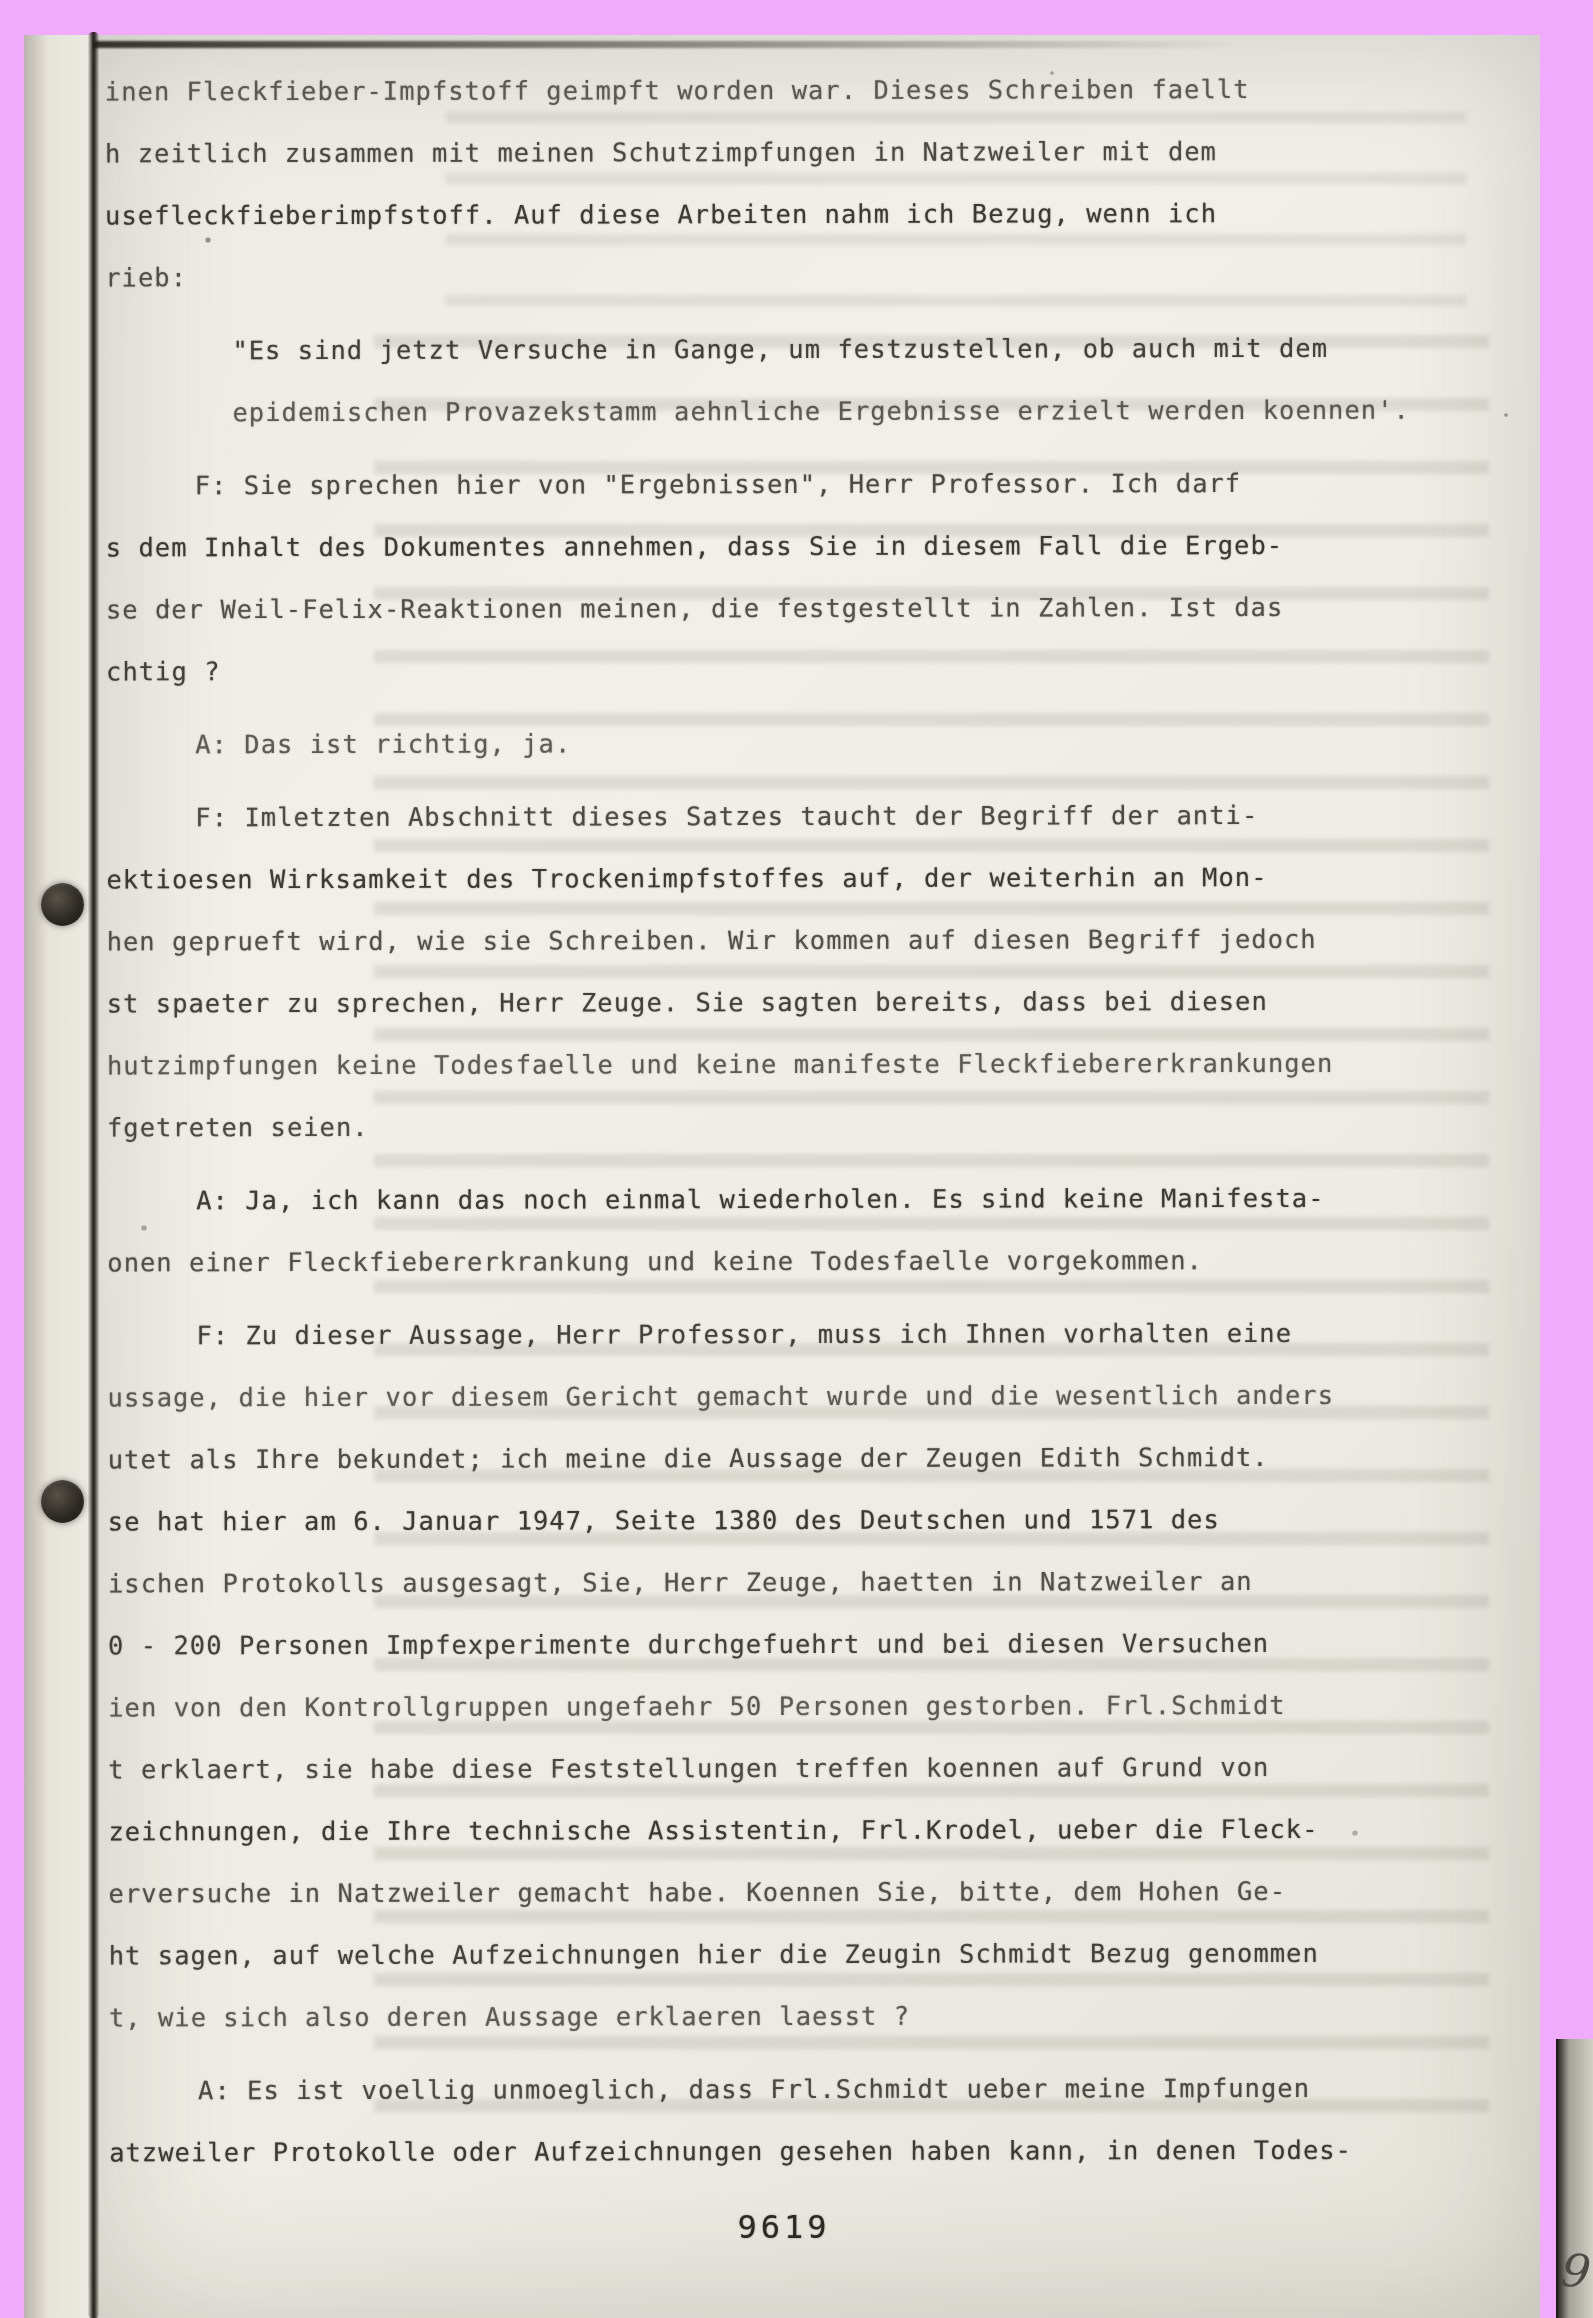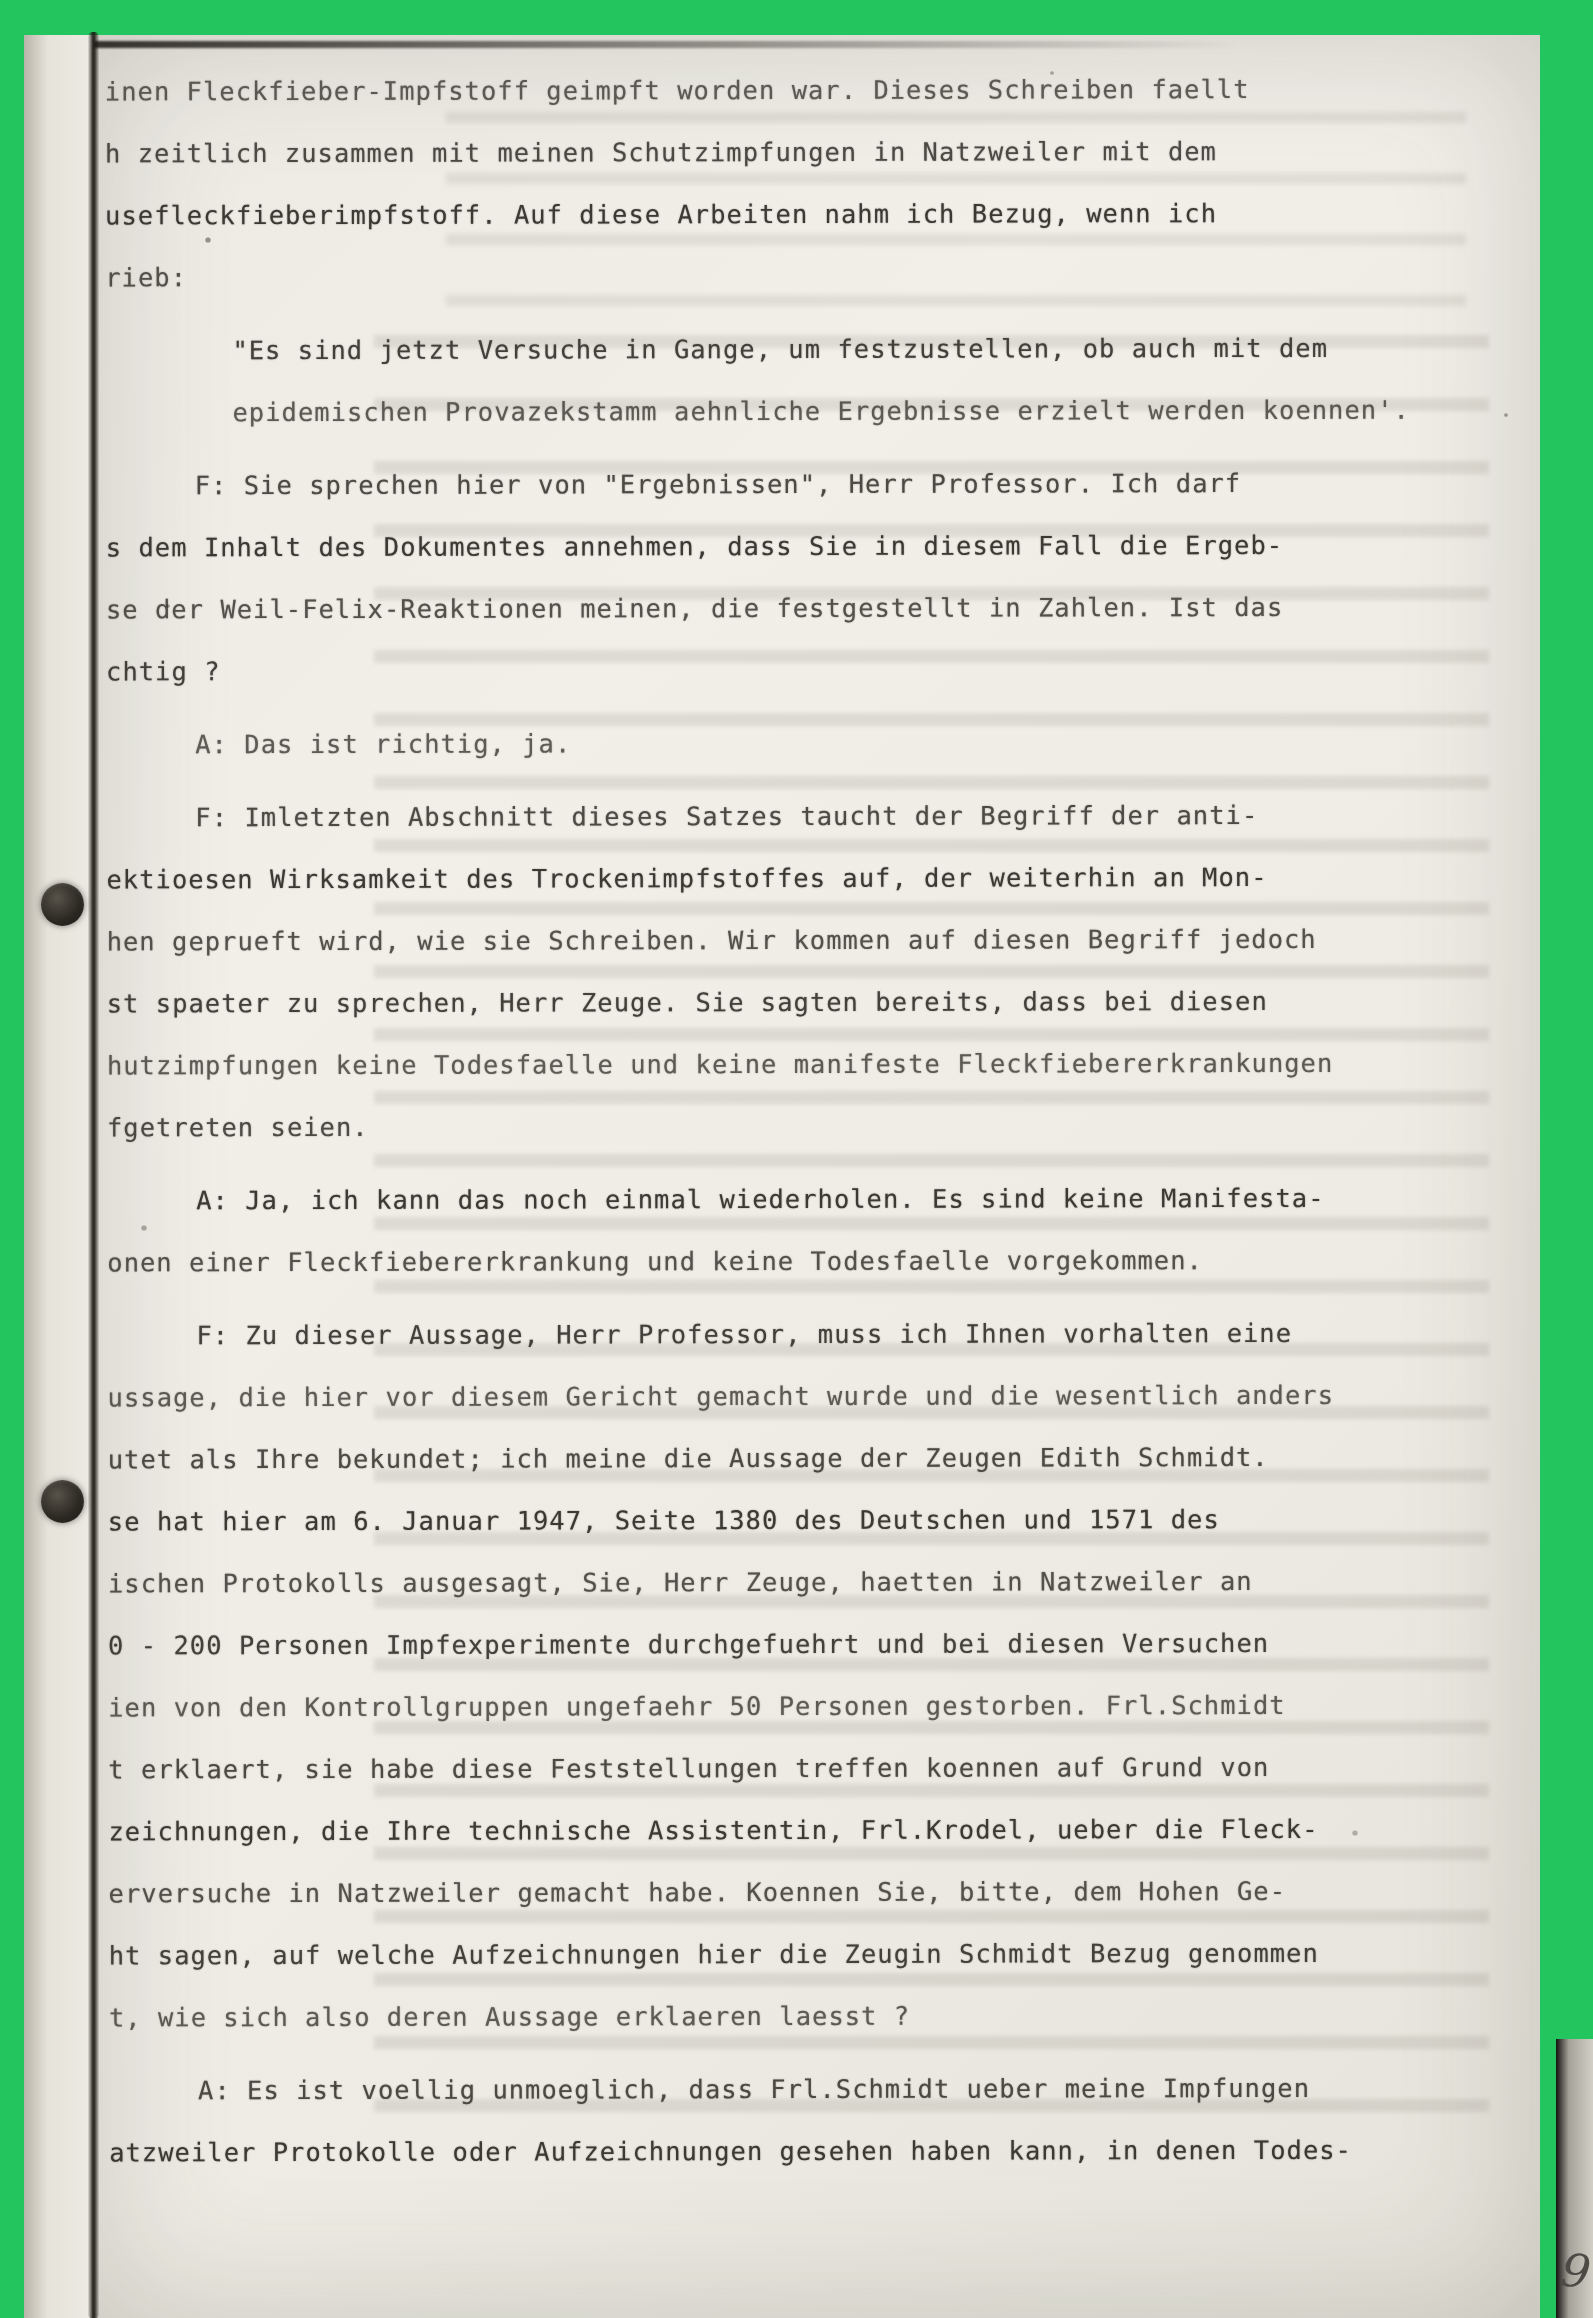--- a/index.html
+++ b/index.html
@@ -1,20 +1,20 @@
 <!DOCTYPE html>
 <html style="font-size:12.7px"><head>
 <meta charset="utf-8">
 <style>
   html, body { margin: 0; padding: 0; background: #090806; }
   .scan {
     position: relative;
     width: 1593px;
     height: 2319px;
-    background: #22c55e;
+    background: #f0abfc;
     overflow: hidden;
     font-family: "DejaVu Sans Mono", "Liberation Mono", monospace;
   }
   
   .edge-strip {
     position: absolute; left: 24px; top: 35px;
     width: 68px; height: 2284px;
     background: linear-gradient(90deg, #b9b5aa, #e6e3da 35%, #eceae2);
   }
   .paper {
@@ -169,19 +169,20 @@
         <div class="line" style="opacity: 0.83;">erversuche in Natzweiler gemacht habe. Koennen Sie, bitte, dem Hohen Ge-</div>
         <div class="line" style="opacity: 0.92;">ht sagen, auf welche Aufzeichnungen hier die Zeugin Schmidt Bezug genommen</div>
         <div class="line" style="opacity: 0.78;">t, wie sich also deren Aussage erklaeren laesst ?</div>
       </div>
       <div class="paragraph qa">
         <div class="line" style="opacity: 0.87;">A: Es ist voellig unmoeglich, dass Frl.Schmidt ueber meine Impfungen</div>
         <div class="line" style="opacity: 0.96;">atzweiler Protokolle oder Aufzeichnungen gesehen haben kann, in denen Todes-</div>
       </div>
     </div>
 
+  <div class="page-number">9619</div>
 
   <div class="right-sliver"></div>
   <div class="handwritten">9</div>
 
   <div class="speckles"></div>
 </div>
 
 
 </body></html>

